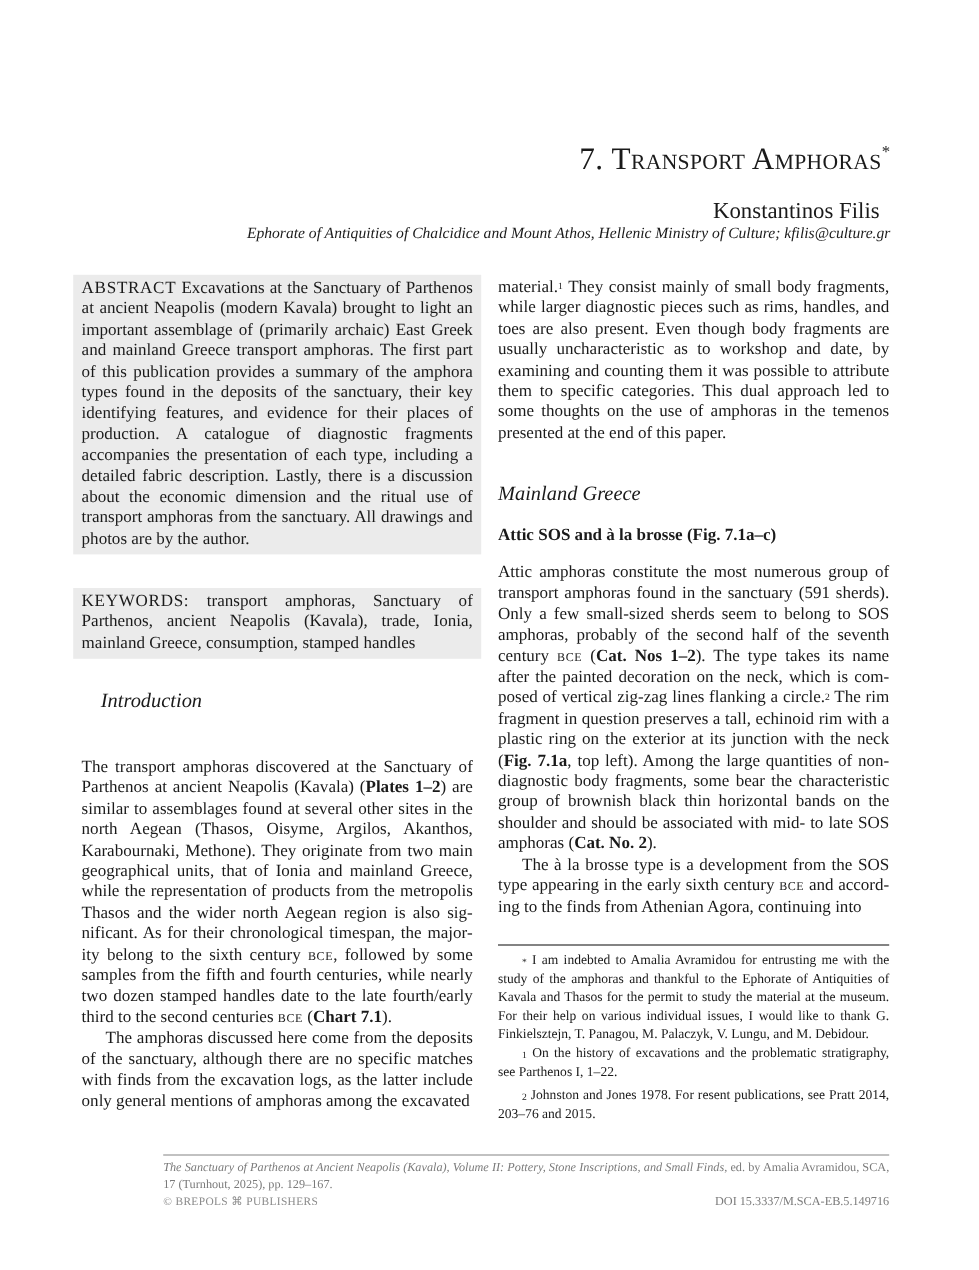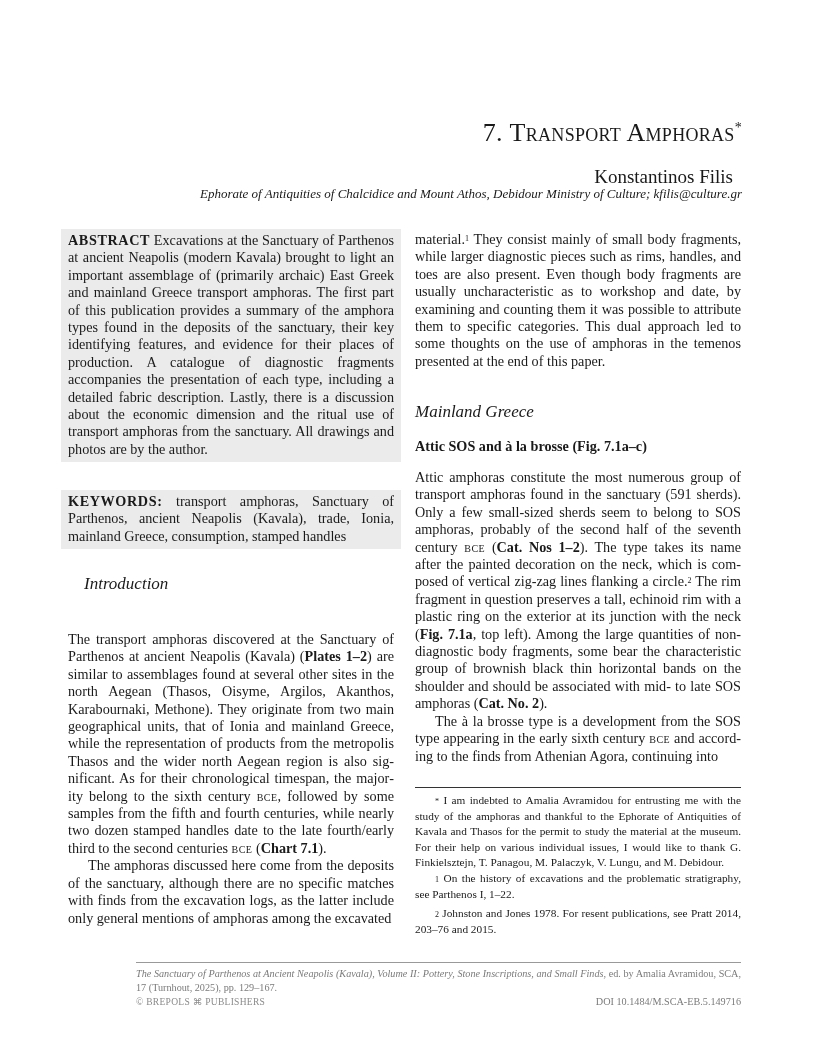--- a/index.html
+++ b/index.html
@@ -10,21 +10,21 @@
   .chapter-title .sc { font-variant: small-caps; }
   .chapter-title sup { font-size: 14px; vertical-align: top; position: relative; top: 2px; }
   .author { right: 83px; top: 166px; font-size: 19px; white-space: nowrap; }
   .affil { right: 74px; top: 186px; font-size: 13px; font-style: italic; white-space: nowrap; }
 
   .col { position: absolute; width: 326px; font-size: 14.2px; line-height: 17.4px; text-align: justify; hyphens: manual; }
   .col-left { left: 68px; }
   .col-right { left: 415px; }
 
   .box { background: #ebebeb; padding: 3px 7px 4px 7px; margin-left: -7px; width: 326px; }
-  .box .label { font-weight: bold; letter-spacing: 0.6px; }
+  .box .label { font-weight: normal; letter-spacing: 0.6px; }
   .abstract-box { top: 229px; }
   .keywords-box { top: 490px; }
 
   .heading-italic { font-style: italic; font-size: 17px; }
   .intro-heading { top: 574px; left: 84px; }
   .mg-heading { top: 402px; left: 415px; }
   .sub-heading { font-weight: bold; font-size: 14.2px; top: 438px; left: 415px; }
 
   p { margin: 0; }
   .indent { text-indent: 20px; }
@@ -49,21 +49,21 @@
   .doi { right: 75px; top: 996px; font-size: 10.2px; color: #7a7a7a; white-space: nowrap; }
 </style>
 </head>
 <body>
 
 <div class="abs chapter-title">
   <span>7.</span>
   <span class="sc">Transport Amphoras</span><sup>*</sup>
 </div>
 <div class="abs author">Konstantinos Filis</div>
-<div class="abs affil">Ephorate of Antiquities of Chalcidice and Mount Athos, Debidour Ministry of Culture; kfilis@culture.gr</div>
+<div class="abs affil">Ephorate of Antiquities of Chalcidice and Mount Athos, Hellenic Ministry of Culture; kfilis@culture.gr</div>
 
 <div class="col col-left box abstract-box" style="left:68px;">
   <span class="label">ABSTRACT</span>
   <span>Excavations at the Sanctuary of Parthenos at ancient Neapolis (modern Kavala) brought to light an important assemblage of (pri­marily archaic) East Greek and mainland Greece transport amphoras. The first part of this publication provides a summary of the amphora types found in the deposits of the sanctuary, their key identifying features, and evidence for their places of production. A catalogue of diagnostic fragments accompanies the presentation of each type, including a detailed fab­ric description. Lastly, there is a discussion about the economic dimension and the ritual use of transport amphoras from the sanctuary. All drawings and pho­tos are by the author.</span>
 </div>
 
 <div class="col col-left box keywords-box" style="left:68px;">
   <span class="label">KEYWORDS:</span>
   <span>transport amphoras, Sanctuary of Parthenos, ancient Neapolis (Kavala), trade, Ionia, mainland Greece, consumption, stamped handles</span>
 </div>
@@ -90,13 +90,13 @@
 <div class="abs fn-rule"></div>
 <div class="footnotes">
   <p class="indent"><span class="fnmark">*</span> <span>I am indebted to Amalia Avramidou for entrusting me with the study of the amphoras and thankful to the Ephorate of Antiquities of Kavala and Thasos for the permit to study the material at the museum. For their help on various individual issues, I would like to thank G. Finkielsztejn, T. Panagou, M. Palaczyk, V. Lungu, and M. Debidour.</span></p>
   <p class="indent"><span class="fnmark">1</span> <span>On the history of excavations and the problematic stratigraphy, see Parthenos I, 1–22.</span></p>
   <p class="indent fn-block"><span class="fnmark">2</span> <span>Johnston and Jones 1978. For resent publications, see Pratt 2014, 203–76 and 2015.</span></p>
 </div>
 
 <div class="abs foot-rule"></div>
 <div class="abs citation"><i>The Sanctuary of Parthenos at Ancient Neapolis (Kavala), Volume II: Pottery, Stone Inscriptions, and Small Finds</i><span>, ed. by Amalia Avramidou, SCA, 17 (Turnhout, 2025), pp. 129–167.</span></div>
 <div class="abs publisher">© BREPOLS ⌘ PUBLISHERS</div>
-<div class="abs doi">DOI 10.1484/M.SCA-EB.5.149716</div>
+<div class="abs doi">DOI 15.3337/M.SCA-EB.5.149716</div>
 
 </body></html>

